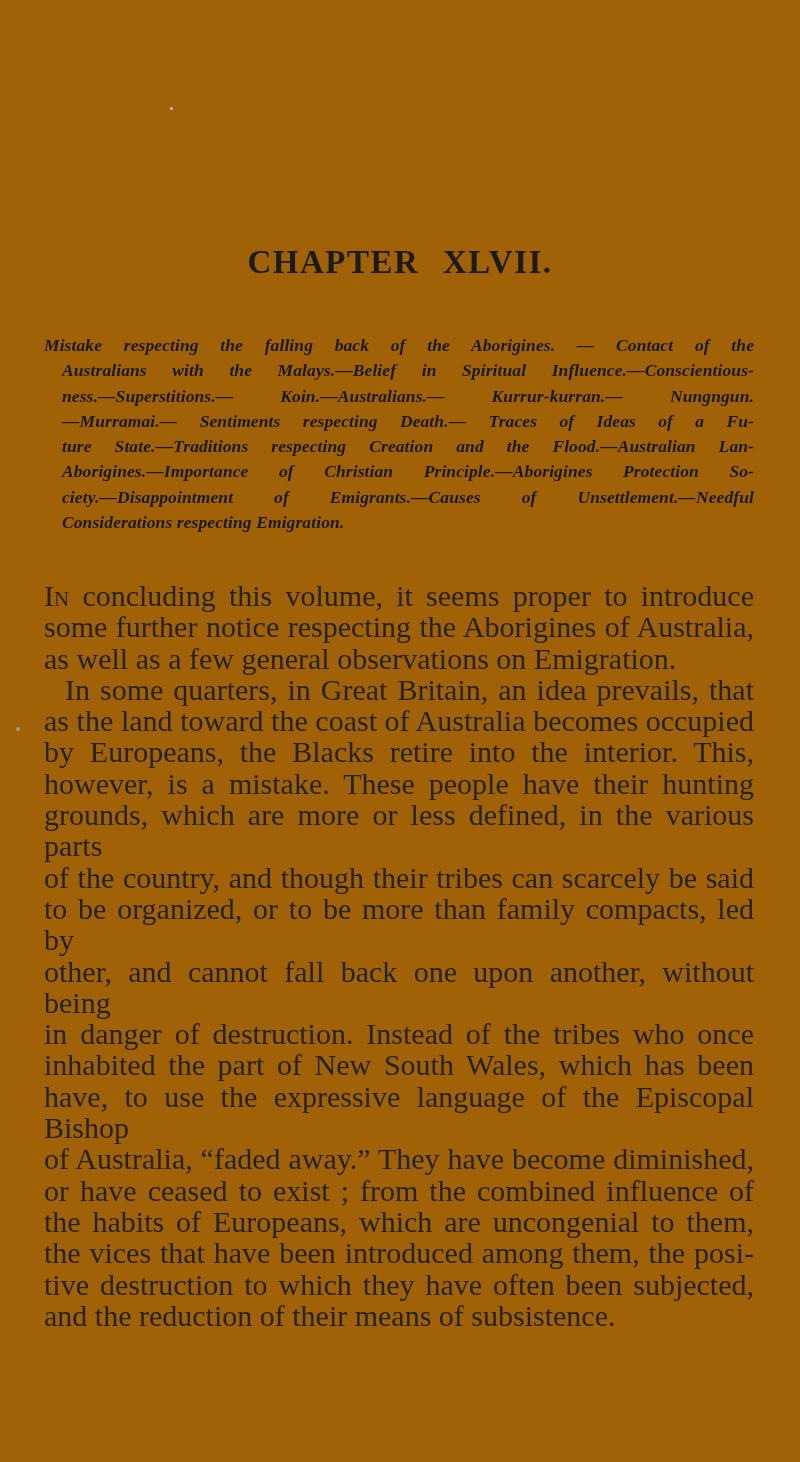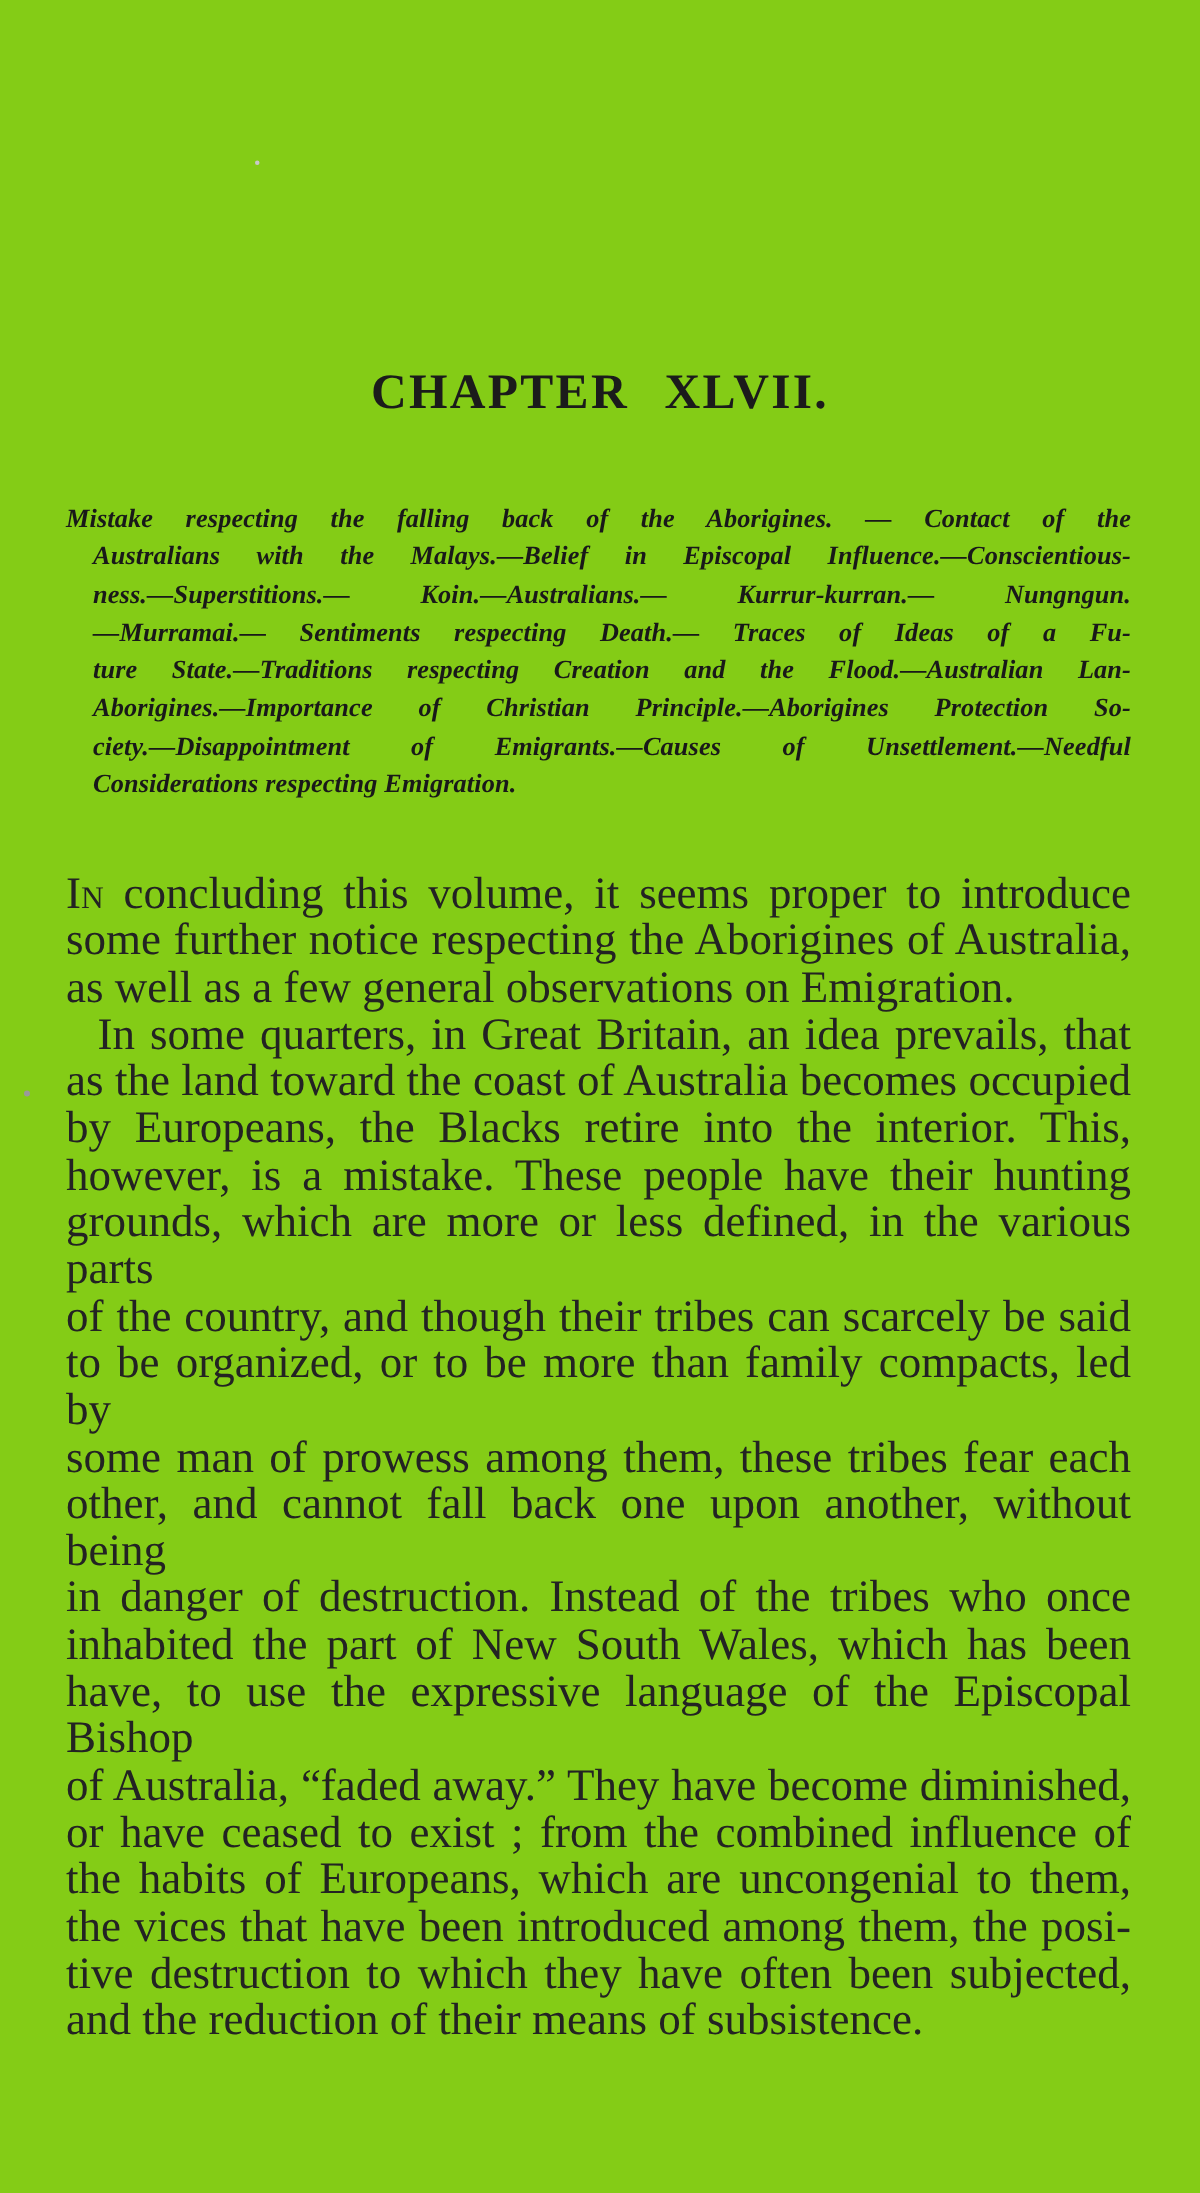--- a/index.html
+++ b/index.html
@@ -1,20 +1,20 @@
 <!DOCTYPE html>
 <html><head>
 <meta charset="utf-8">
 <style>
   html, body { margin: 0; padding: 0; background: #ffffff; }
   .page {
     position: relative;
     width: 800px;
     height: 1462px;
-    background: #84cc16;
+    background: #a16207;
     overflow: hidden;
     font-family: "Liberation Serif", "DejaVu Serif", serif;
     color: #222222;
   }
   .chapter {
     position: absolute;
     top: 242px;
     left: 0;
     width: 800px;
     margin: 0;
@@ -62,42 +62,41 @@
 
 <div class="page">
 
   <span class="speck speck-top"></span>
   <span class="speck speck-left"></span>
 
   <h1 class="chapter">CHAPTER XLVII.</h1>
 
   <div class="summary">
     <div class="sline first">Mistake respecting the falling back of the Aborigines. — Contact of the</div>
-    <div class="sline">Australians with the Malays.—Belief in Episcopal Influence.—Conscientious-</div>
+    <div class="sline">Australians with the Malays.—Belief in Spiritual Influence.—Conscientious-</div>
     <div class="sline">ness.—Superstitions.— Koin.—Australians.— Kurrur-kurran.— Nungngun.</div>
     <div class="sline">—Murramai.— Sentiments respecting Death.— Traces of Ideas of a Fu-</div>
     <div class="sline">ture State.—Traditions respecting Creation and the Flood.—Australian Lan-</div>
     <div class="sline">Aborigines.—Importance of Christian Principle.—Aborigines Protection So-</div>
     <div class="sline">ciety.—Disappointment of Emigrants.—Causes of Unsettlement.—Needful</div>
     <div class="sline al">Considerations respecting Emigration.</div>
   </div>
 
   <div class="bodytext">
     <div class="bline"><span class="lead">In</span> <span>concluding this volume, it seems proper to introduce</span></div>
     <div class="bline">some further notice respecting the Aborigines of Australia,</div>
     <div class="bline al">as well as a few general observations on Emigration.</div>
 
     <div class="bline indent">In some quarters, in Great Britain, an idea prevails, that</div>
     <div class="bline">as the land toward the coast of Australia becomes occupied</div>
     <div class="bline">by Europeans, the Blacks retire into the interior.  This,</div>
     <div class="bline">however, is a mistake.  These people have their hunting</div>
     <div class="bline">grounds, which are more or less defined, in the various parts</div>
     <div class="bline">of the country, and though their tribes can scarcely be said</div>
     <div class="bline">to be organized, or to be more than family compacts, led by</div>
-    <div class="bline">some man of prowess among them, these tribes fear each</div>
     <div class="bline">other, and cannot fall back one upon another, without being</div>
     <div class="bline">in danger of destruction.  Instead of the tribes who once</div>
     <div class="bline">inhabited the part of New South Wales, which has been</div>
     <div class="bline">have, to use the expressive language of the Episcopal Bishop</div>
     <div class="bline">of Australia, “faded away.”  They have become diminished,</div>
     <div class="bline">or have ceased to exist ; from the combined influence of</div>
     <div class="bline">the habits of Europeans, which are uncongenial to them,</div>
     <div class="bline">the vices that have been introduced among them, the posi-</div>
     <div class="bline">tive destruction to which they have often been subjected,</div>
     <div class="bline al">and the reduction of their means of subsistence.</div>

